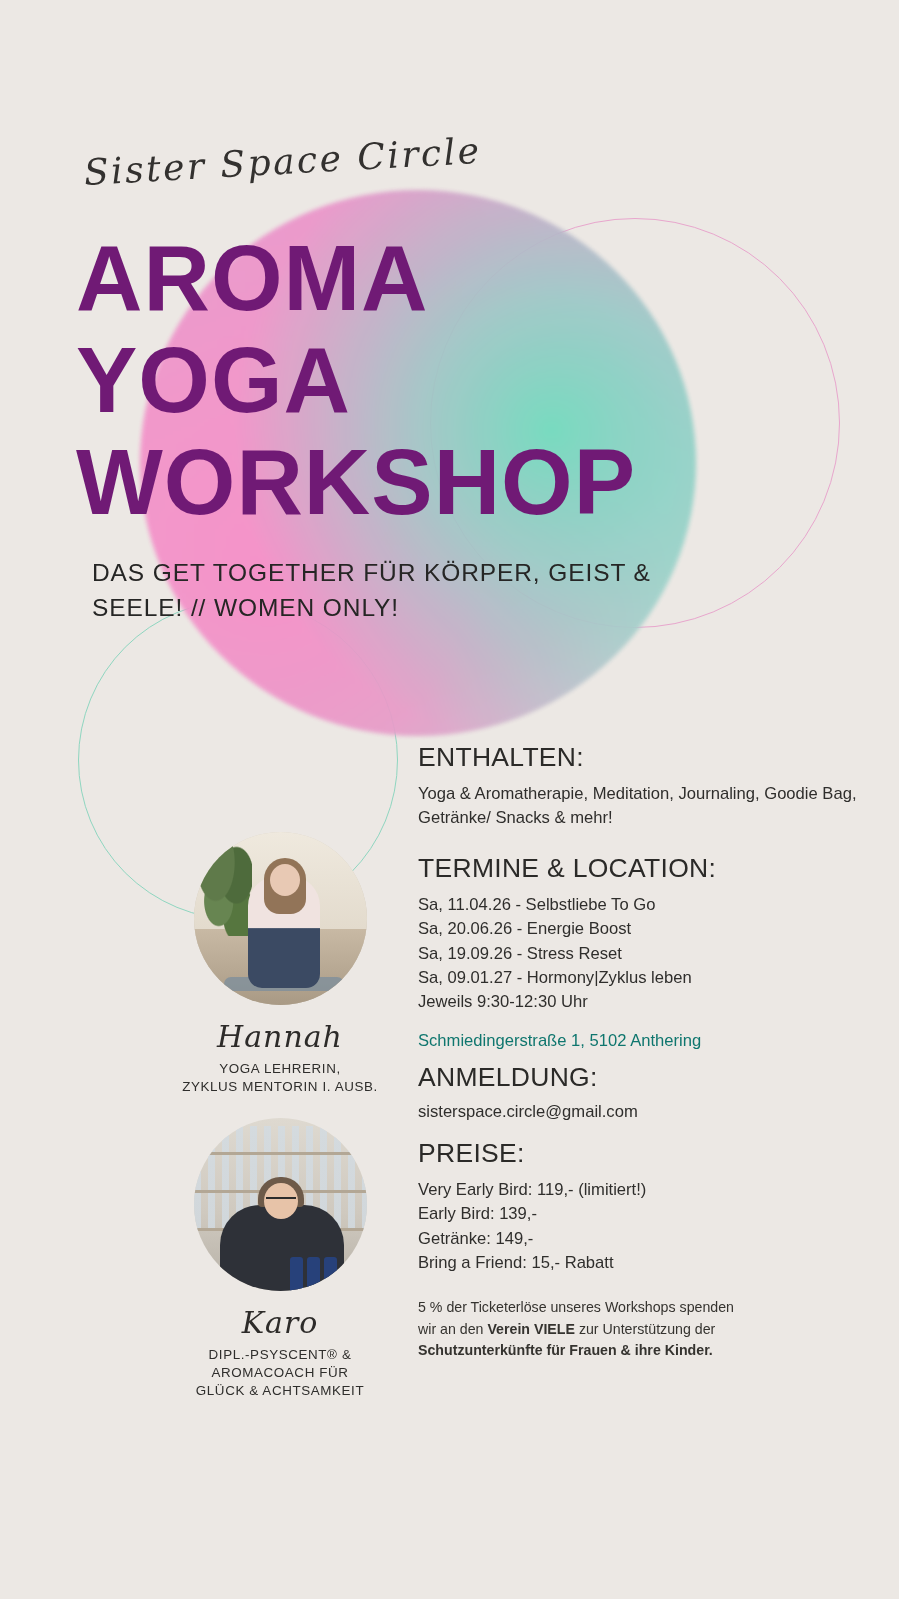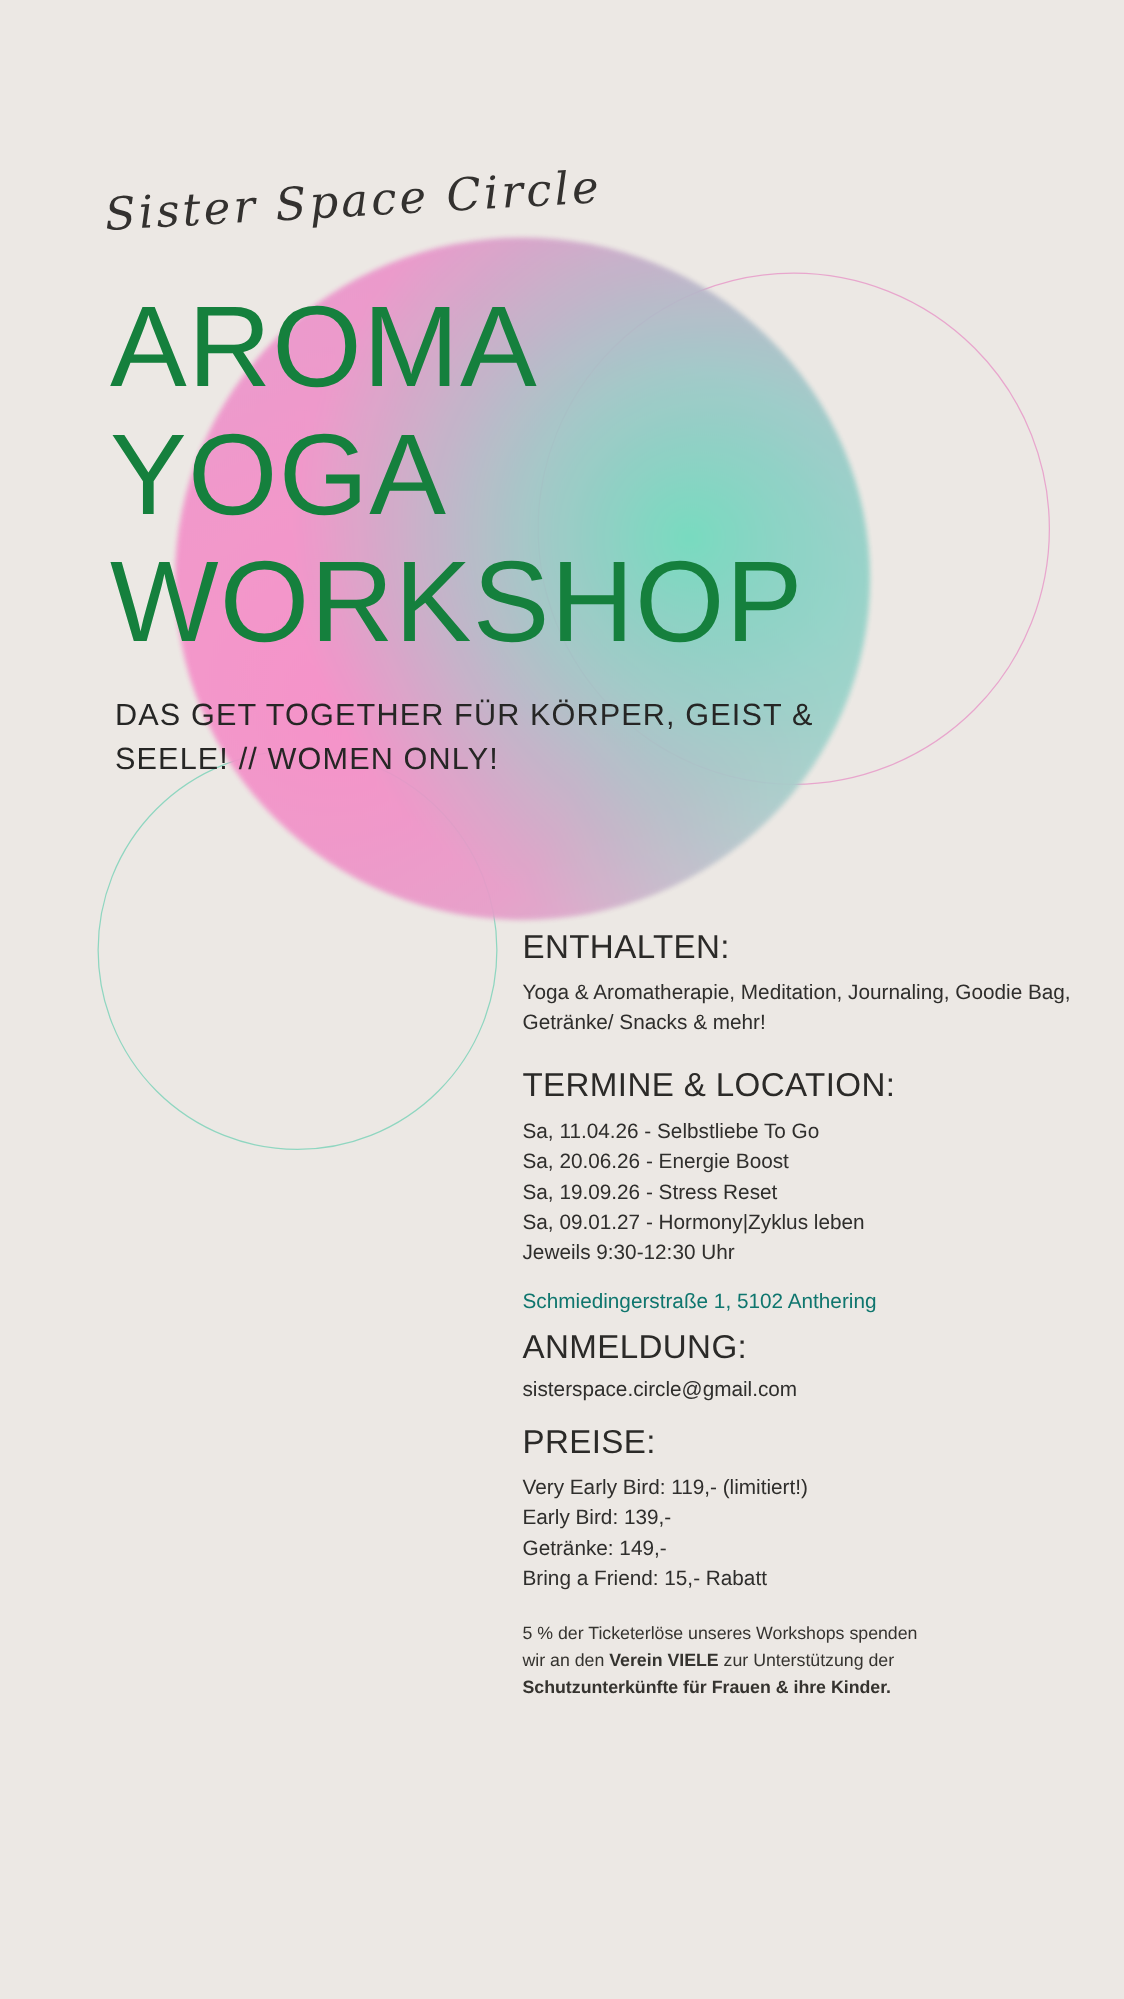--- a/index.html
+++ b/index.html
@@ -56,24 +56,24 @@
     font-style: italic;
     font-size: 36px;
     letter-spacing: 2.5px;
     color: #33312f;
     transform: rotate(-3.2deg);
     transform-origin: left center;
     white-space: nowrap;
   }
   .bigtitle {
     position: absolute;
-    left: 88px;
+    left: 76px;
     font-family: "Liberation Sans", sans-serif;
-    font-weight: 400;
-    color: #15803d;
+    font-weight: 700;
+    color: #701a75;
     letter-spacing: 1px;
     line-height: 0.98;
     white-space: nowrap;
   }
   .t1 { top: 233px; font-size: 92px; }
   .t2 { top: 335px; font-size: 92px; }
   .t3 { top: 437px; font-size: 92px; }
 
   .subtitle {
     position: absolute;
@@ -234,21 +234,54 @@
   <div class="blob"></div>
 
   <div class="script-title">Sister Space Circle</div>
 
   <div class="bigtitle t1">AROMA</div>
   <div class="bigtitle t3">WORKSHOP</div>
   <div class="bigtitle t2">YOGA</div>
 
   <div class="subtitle">Das get together für Körper, Geist &amp; Seele! // Women only!</div>
 
-
+  <div class="person p1">
+    <div class="avatar ph1">
+      <div class="wall"></div>
+      <div class="floor"></div>
+      <div class="plant"></div>
+      <div class="mat"></div>
+      <div class="body"></div>
+      <div class="hair"></div>
+      <div class="head"></div>
+    </div>
+    <div class="pname">Hannah</div>
+    <div class="prole">YOGA LEHRERIN,
+ZYKLUS MENTORIN I. AUSB.</div>
+  </div>
+
+  <div class="person p2">
+    <div class="avatar ph2">
+      <div class="bottles"></div>
+      <div class="shelf s1"></div>
+      <div class="shelf s2"></div>
+      <div class="shelf s3"></div>
+      <div class="sweater"></div>
+      <div class="hair2"></div>
+      <div class="head2"></div>
+      <div class="glasses"></div>
+      <div class="blue1"></div>
+      <div class="blue2"></div>
+      <div class="blue3"></div>
+    </div>
+    <div class="pname">Karo</div>
+    <div class="prole">DIPL.-PSYSCENT® &amp;
+AROMACOACH FÜR
+GLÜCK &amp; ACHTSAMKEIT</div>
+  </div>
 
   <div class="col-right">
 
     <div class="sec-head">ENTHALTEN:</div>
     <div class="sec-body">Yoga &amp; Aromatherapie, Meditation, Journaling, Goodie Bag, Getränke/ Snacks &amp; mehr!</div>
 
     <div class="gap-a"></div>
 
     <div class="sec-head">TERMINE &amp; LOCATION:</div>
     <div class="sec-body">

